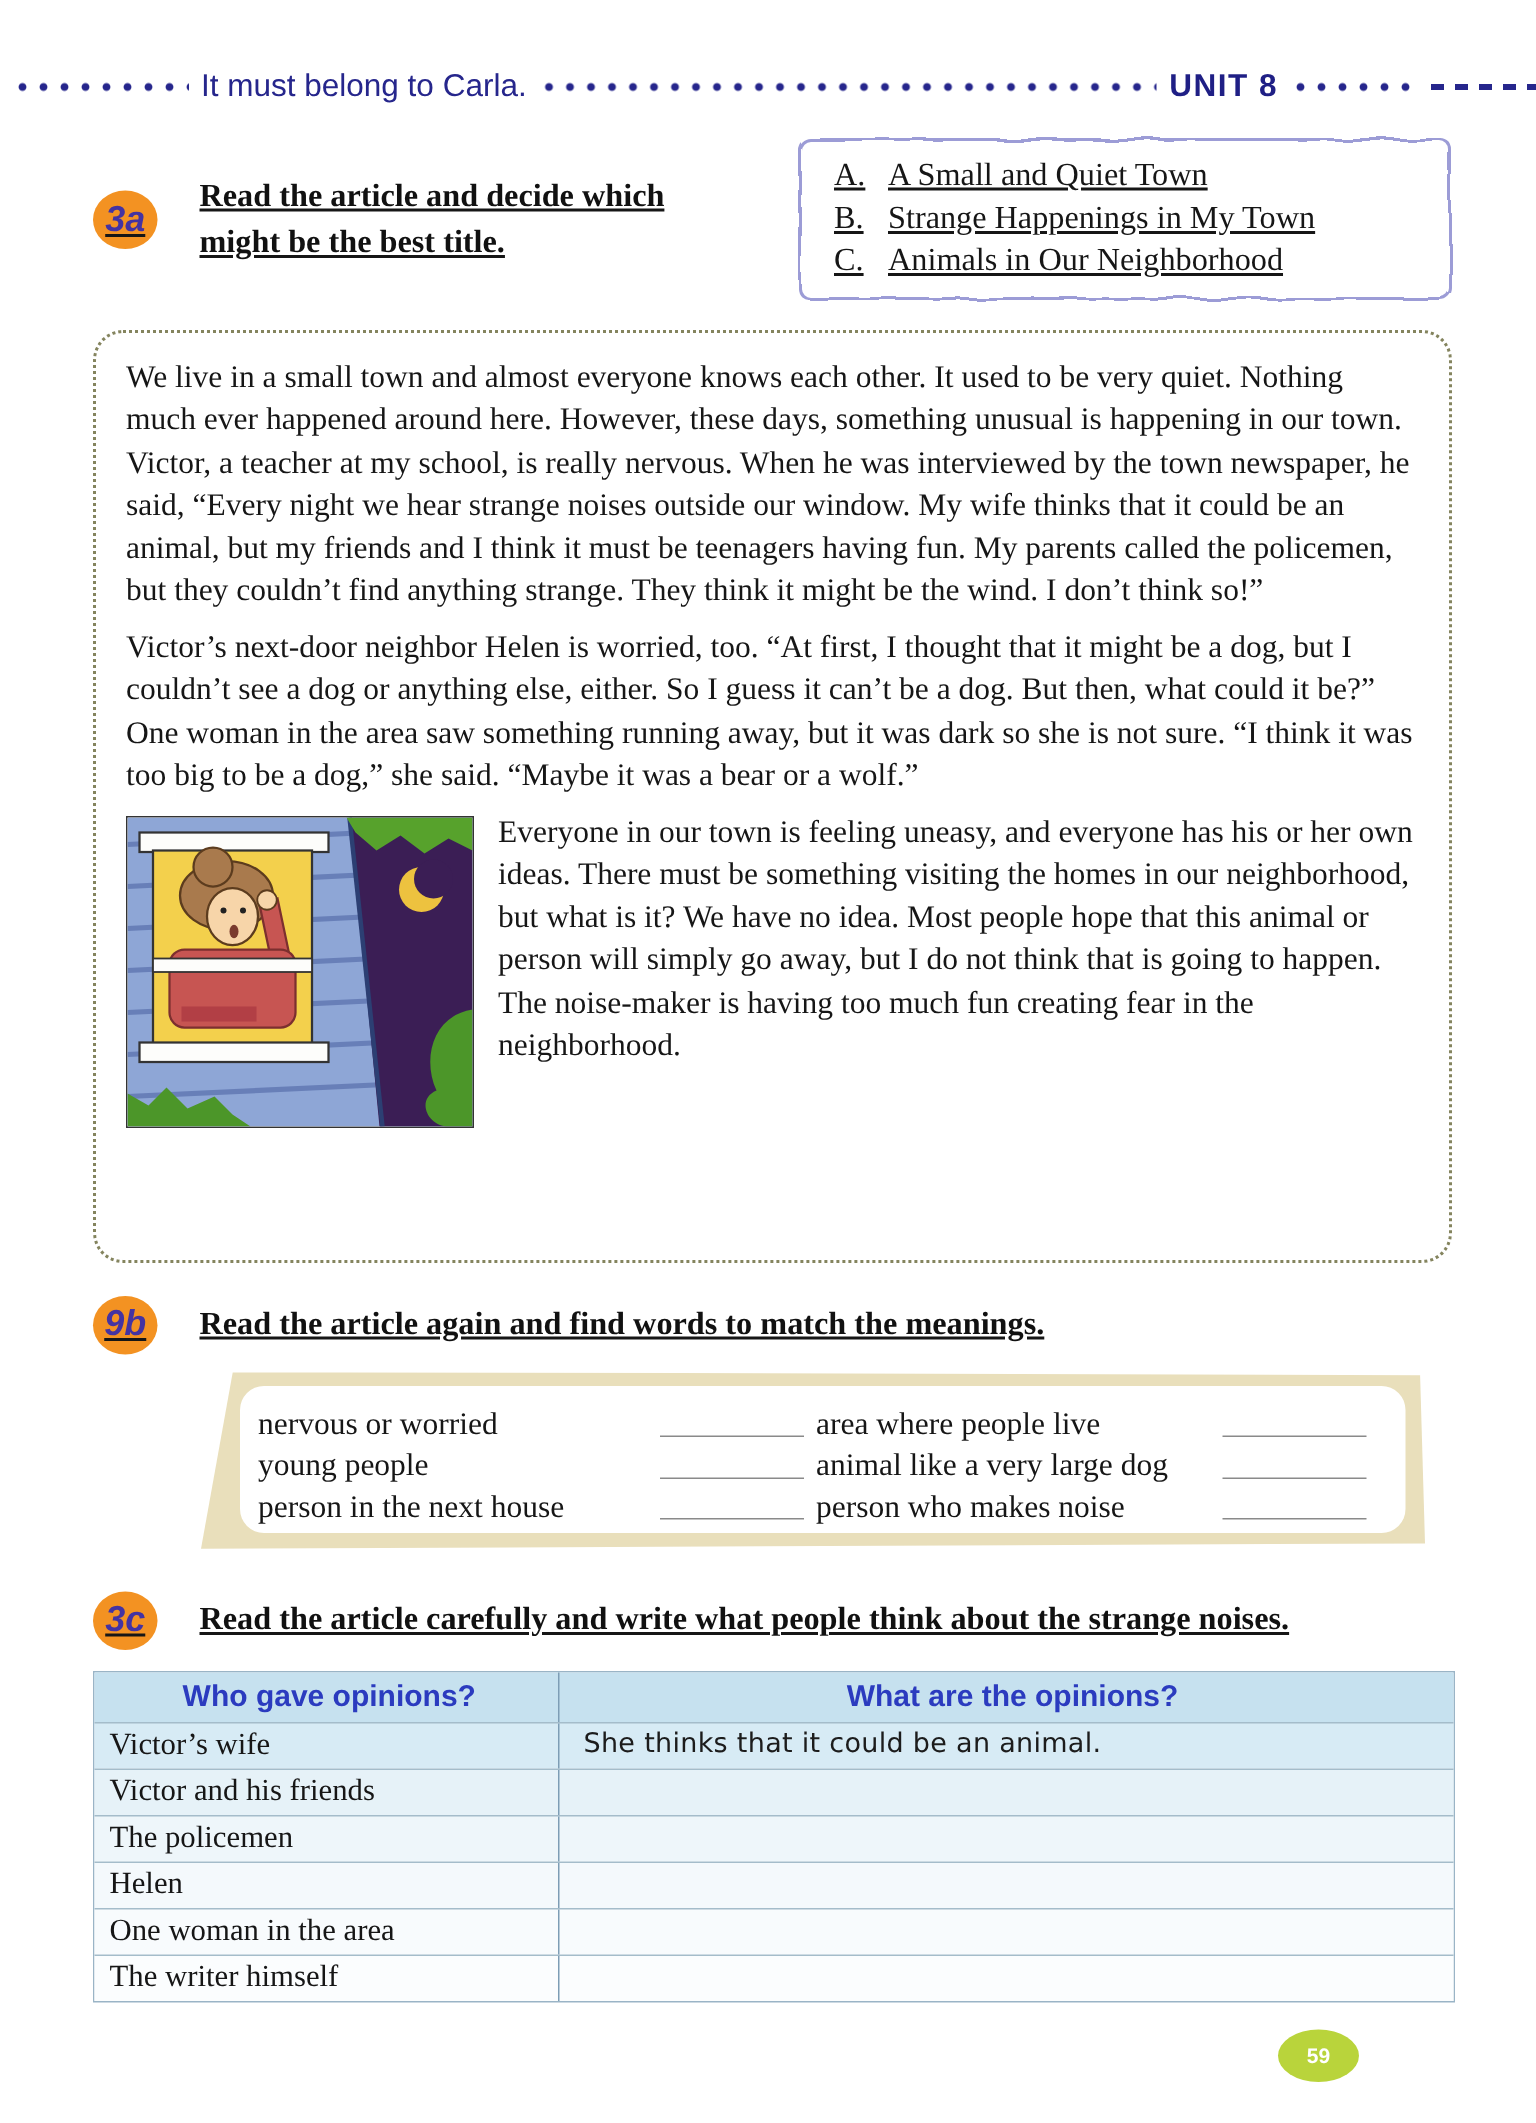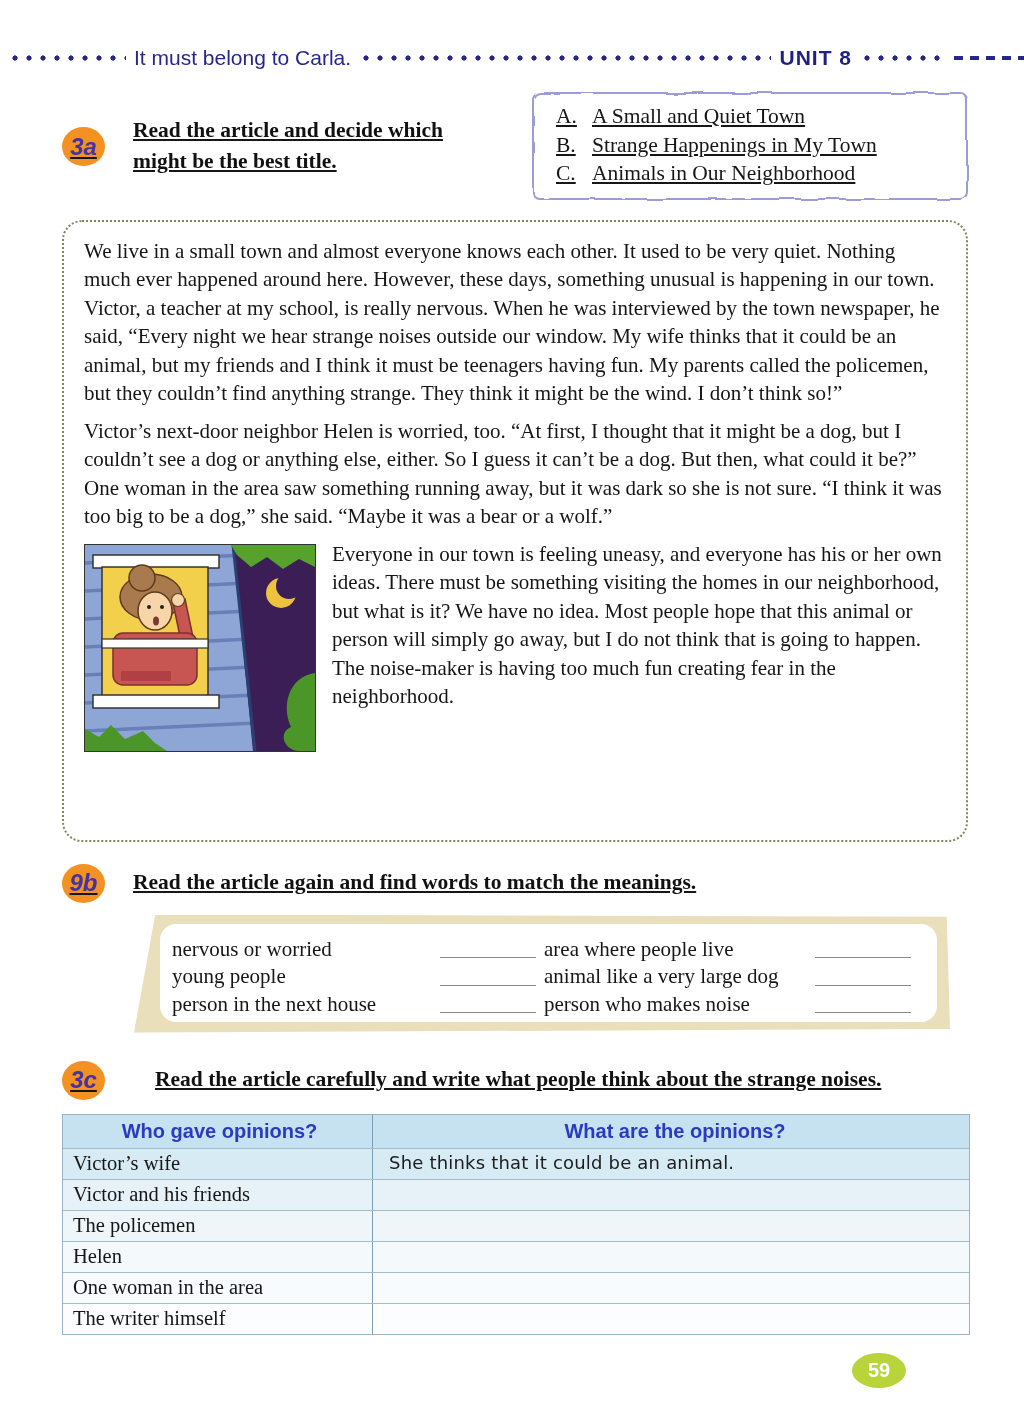--- a/index.html
+++ b/index.html
@@ -122,21 +122,21 @@
     align-items:center;
     font-size:21px;
   }
   .blank {
     height:18px;
     border-bottom:1.6px solid #8a8a8a;
     width:96px;
   }
 
   
-  .sec-3c { margin-top:26px;gap:22px; }
+  .sec-3c { margin-top:26px; }
   .sec-3c .instr { max-width:850px; }
 
   .tbl {
     margin-top:14px;
     width:908px;
     border:1px solid #9ab4c6;
     font-size:20.5px;
   }
   .trow { display:flex; border-top:1px solid #a4bcca; }
   .trow:first-child { border-top:none; }
@@ -166,21 +166,21 @@
   }
   .row-h { min-height:31px; }
 
   
   .pagenum-wrap { display:flex; justify-content:flex-end; margin:18px 62px 0 0; }
   .pagenum {
     width:54px; height:35px; border-radius:50%;
     background:#b9d43b;
     color:#ffffff;
     font-family:"Liberation Sans", sans-serif;
-    font-weight:bold; font-size:20px;
+    font-weight:bold; font-size:14px;
     display:flex; align-items:center; justify-content:center;
   }
 </style>
 </head>
 <body>
 
 <svg width="0" height="0" style="position:absolute" aria-hidden="true">
   <filter id="wavy-filter">
     <feTurbulence type="fractalNoise" baseFrequency="0.045" numOctaves="1" result="n" seed="4"></feTurbulence>
     <feDisplacementMap in="SourceGraphic" in2="n" scale="6"></feDisplacementMap>

